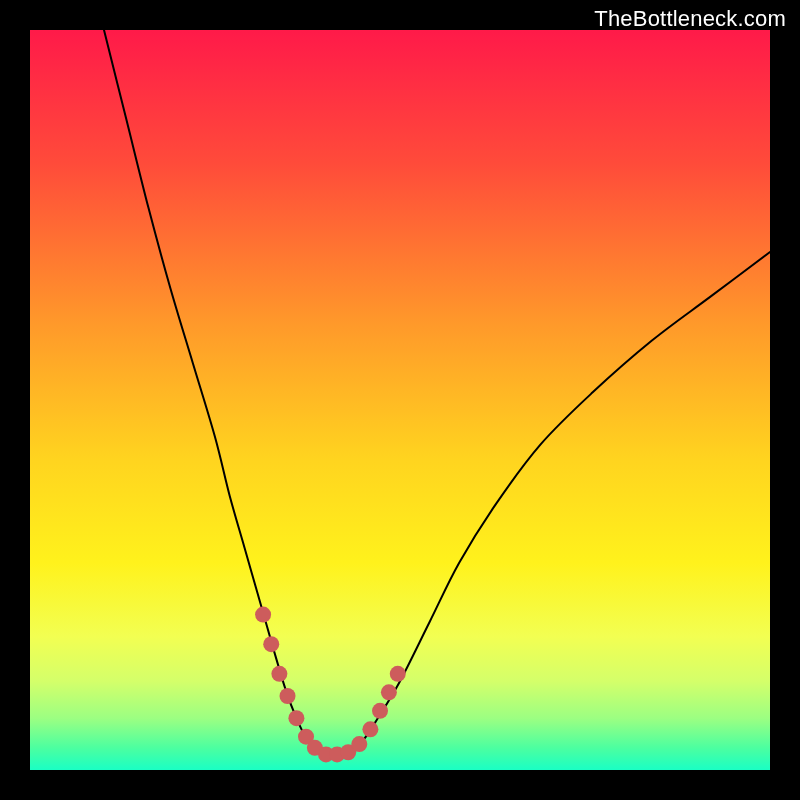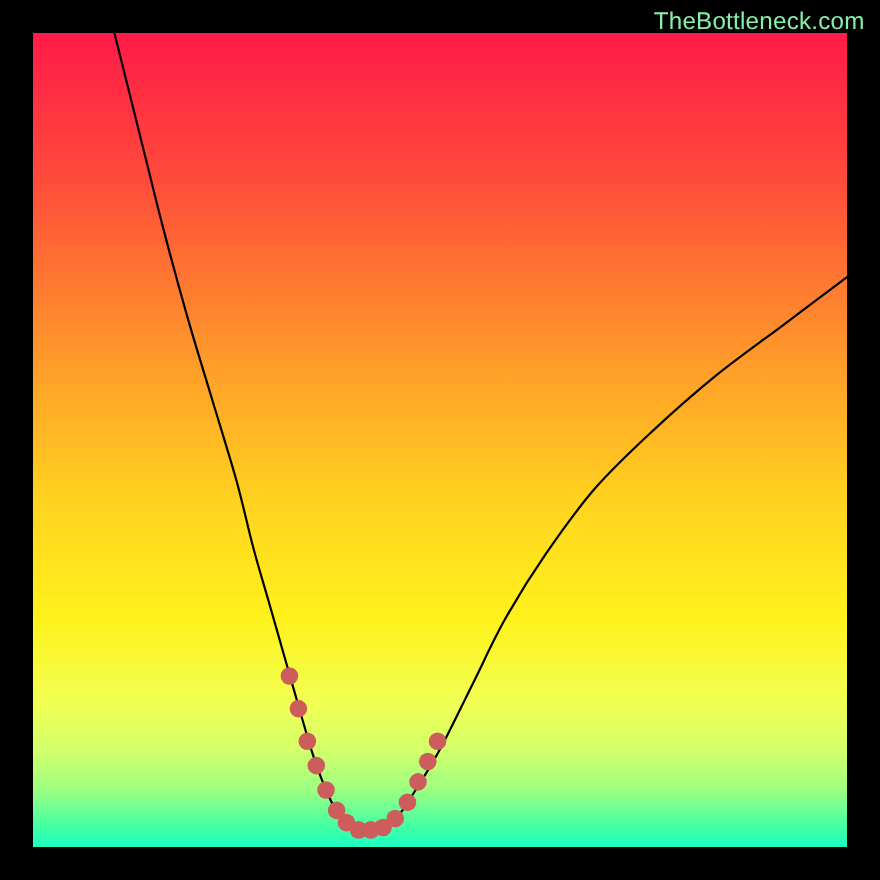--- a/index.html
+++ b/index.html
@@ -14,21 +14,21 @@
   .stage {
     position: relative;
     width: 800px;
     height: 800px;
     background: #000;
   }
   .watermark {
     position: absolute;
     top: 6px;
     right: 14px;
-    color: #86efac;
+    color: #ffffff;
     font-size: 22px;
     font-weight: 400;
     letter-spacing: 0.2px;
     z-index: 20;
   }
   .plot {
     position: absolute;
     left: 30px;
     top: 30px;
     width: 740px;

